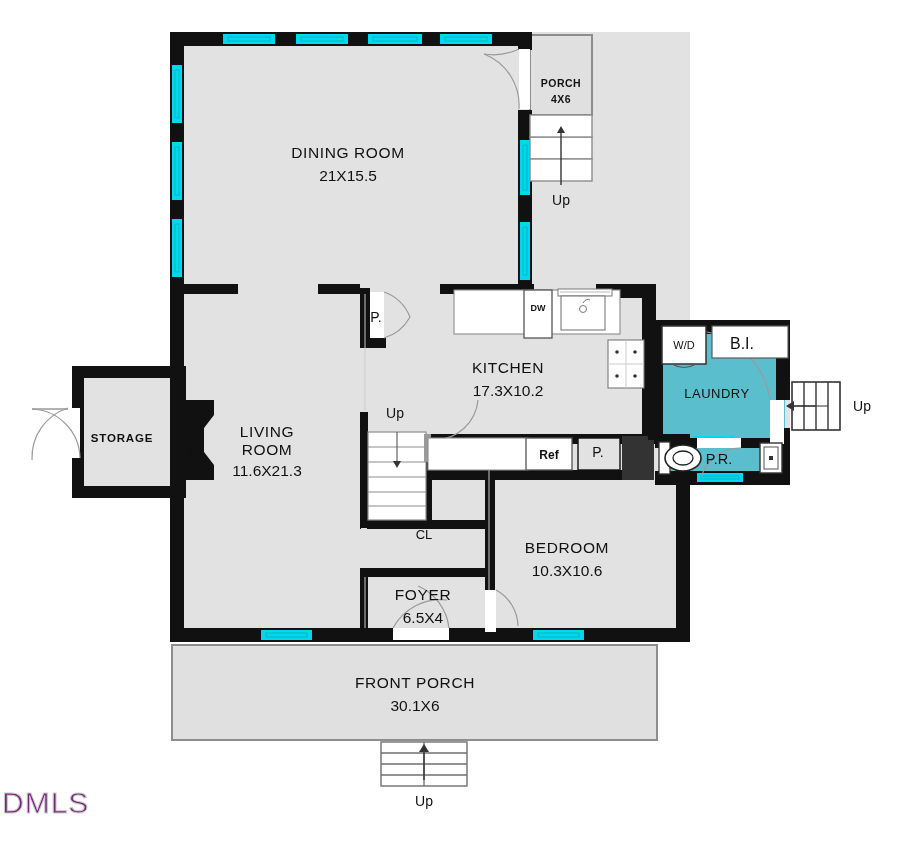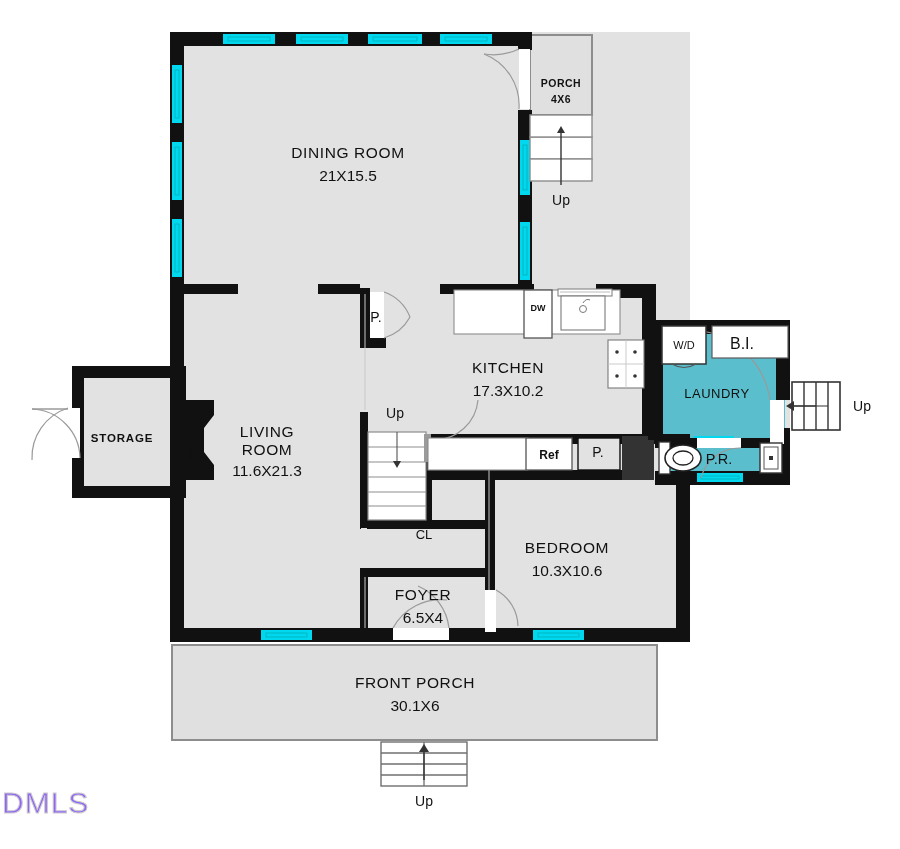--- a/index.html
+++ b/index.html
@@ -25,21 +25,21 @@
     top: 0;
     display: block;
   }
   .wm {
     position: absolute;
     left: 2px;
     top: 786px;
     font-family: "Liberation Sans", sans-serif;
     font-size: 30px;
     letter-spacing: 1px;
-    color: #8b5cf6;
+    color: #701a75;
     -webkit-text-stroke: 1px #c9c9c9;
     text-shadow: 0 0 0 #ddd;
     opacity: 0.95;
     user-select: none;
   }
   text {
     font-family: "Liberation Sans", sans-serif;
     fill: #111111;
   }
   .room-name {

